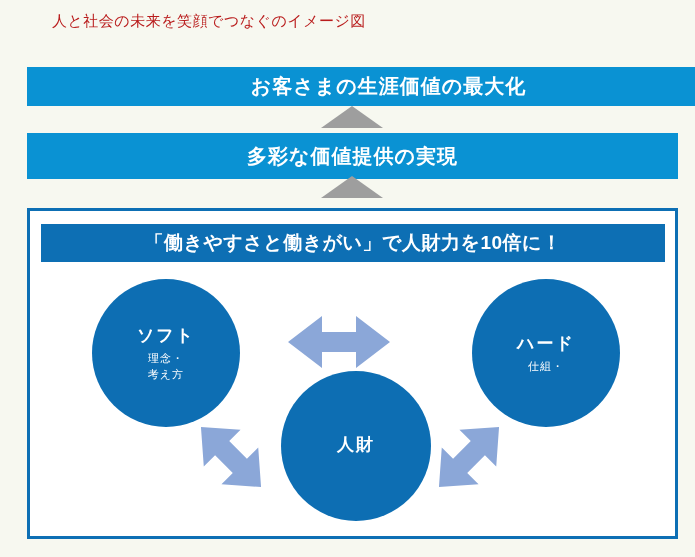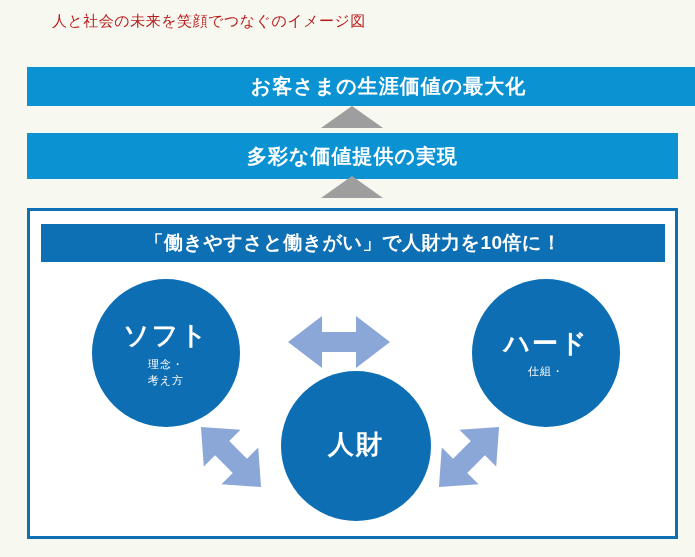--- a/index.html
+++ b/index.html
@@ -47,23 +47,23 @@
     display:flex;align-items:center;justify-content:center;
     font-size:19px;font-weight:bold;letter-spacing:0.5px;text-align:center;
   }
   .circle{
     position:absolute;border-radius:50%;
     background:#0d6eb3;color:#ffffff;
     display:flex;flex-direction:column;align-items:center;justify-content:center;
     text-align:center;
   }
   .circle-soft{left:62px;top:68px;width:148px;height:148px;}
-  .circle-hard{left:442px;top:68px;width:148px;height:148px;font-family:Liberation Mono, monospace;}
+  .circle-hard{left:442px;top:68px;width:148px;height:148px;}
   .circle-jinzai{left:251px;top:160px;width:150px;height:150px;}
-  .circle-title{font-size:26px;font-weight:bold;letter-spacing:2px;margin-bottom:4px;}
+  .circle-title{font-size:17px;font-weight:bold;letter-spacing:2px;margin-bottom:4px;}
   .circle-sub{font-size:11px;line-height:1.45;letter-spacing:1px;}
   .arrows{
     position:absolute;left:0;top:0;width:695px;height:557px;
     pointer-events:none;
   }
 </style>
 </head>
 <body>
 
 <div class="canvas">

